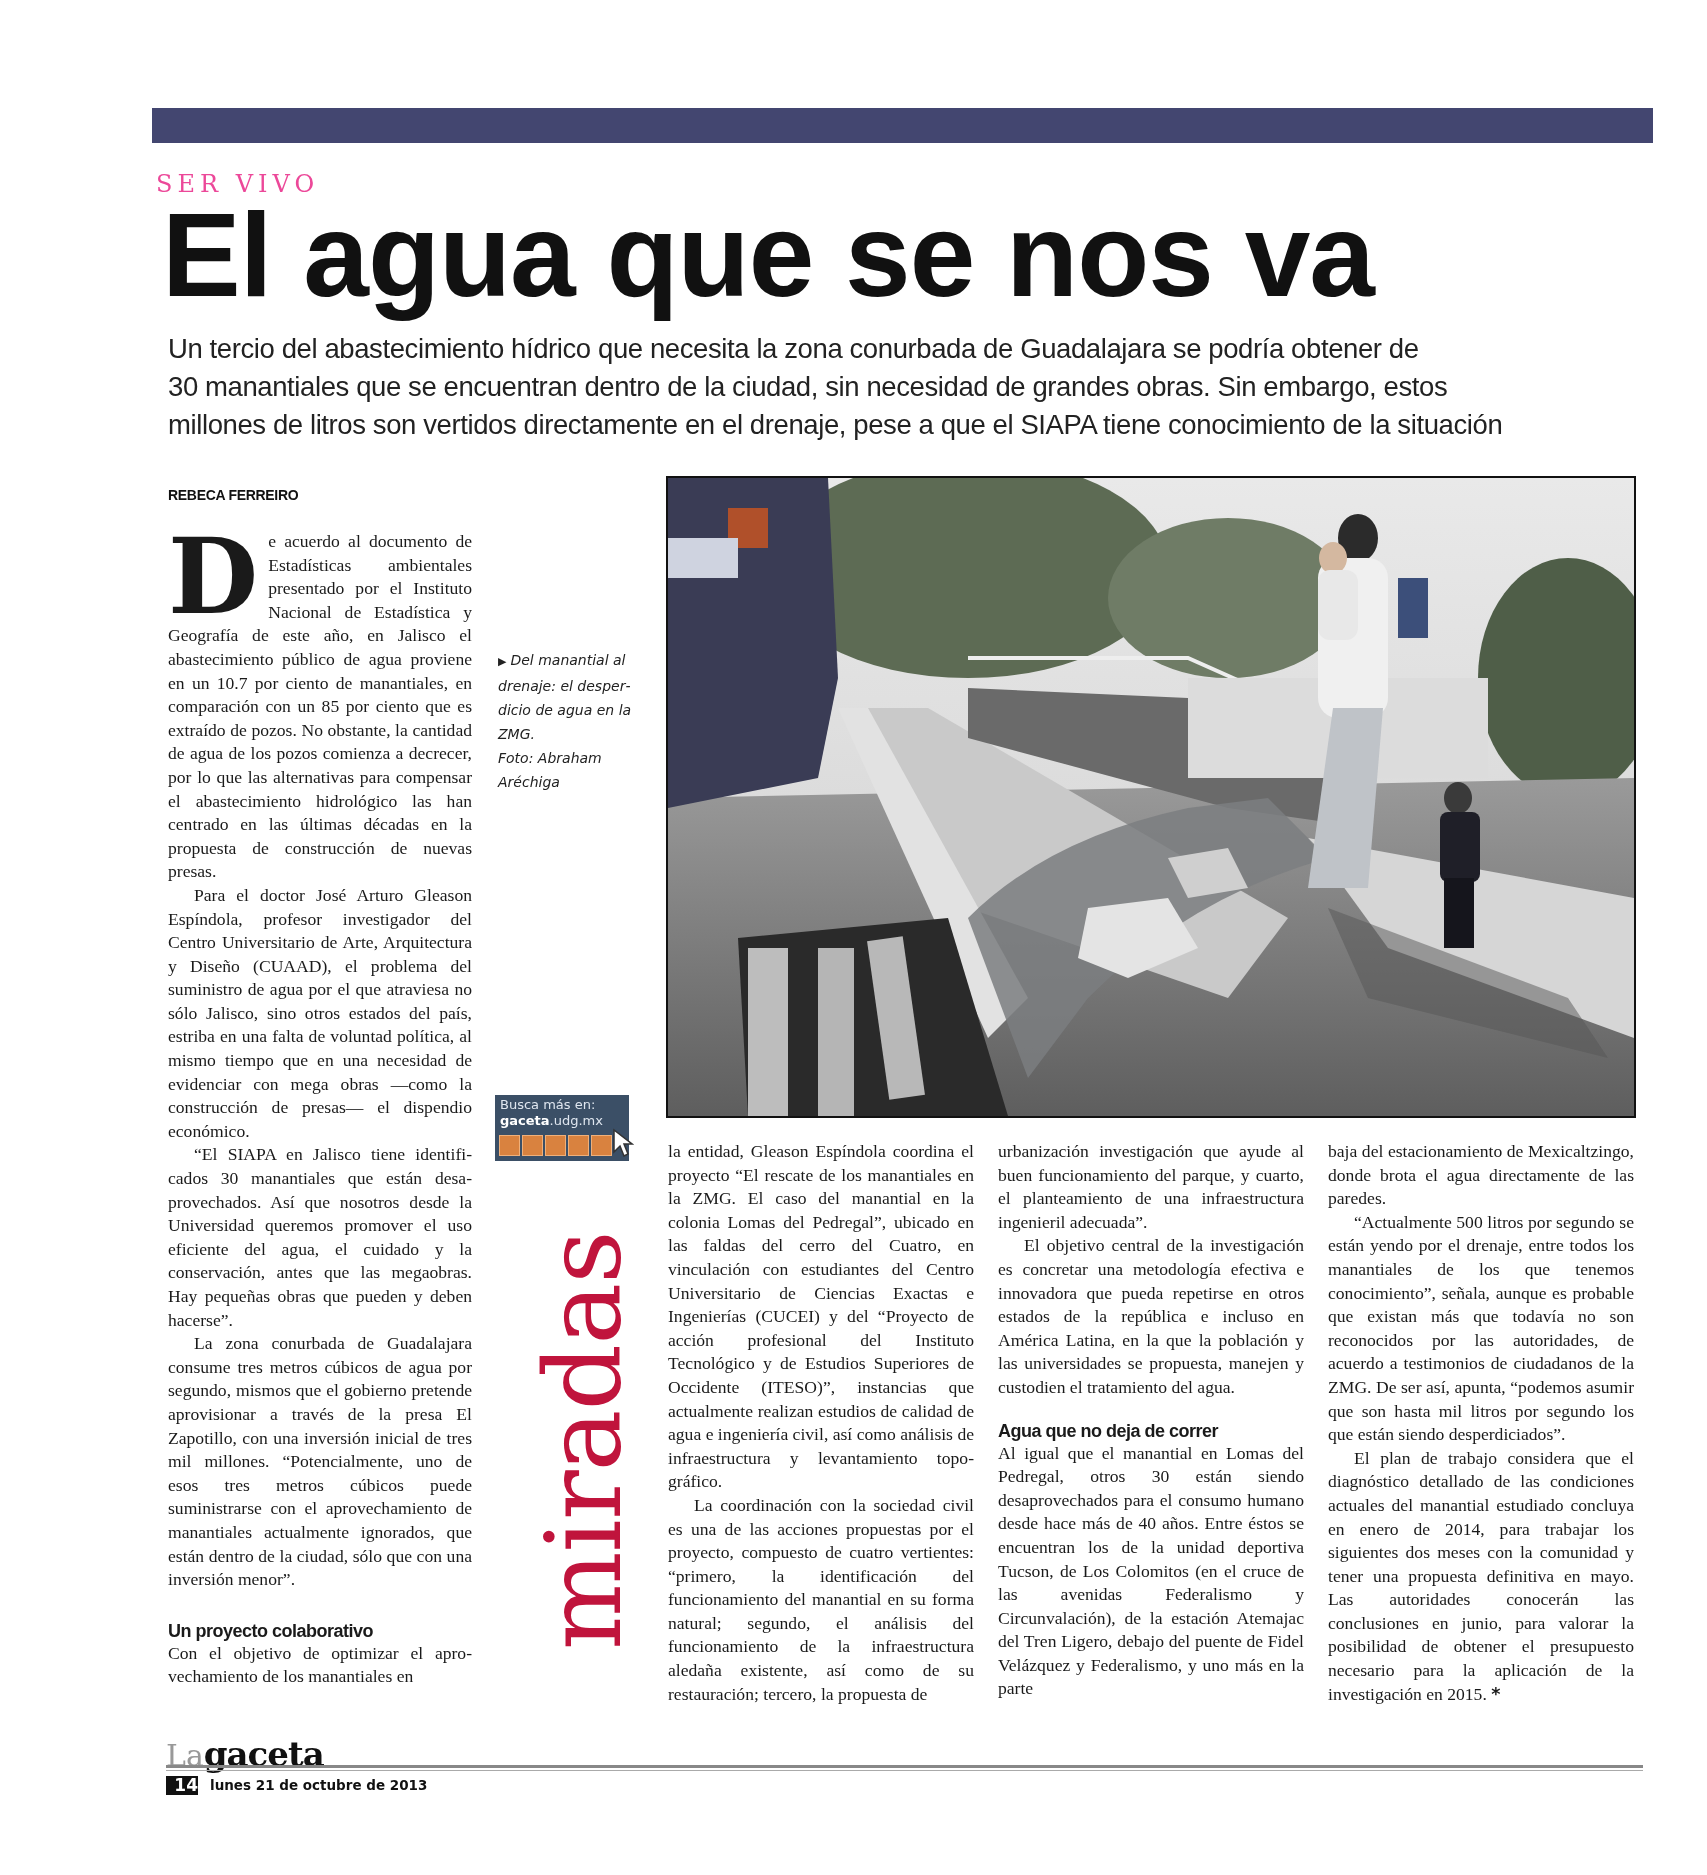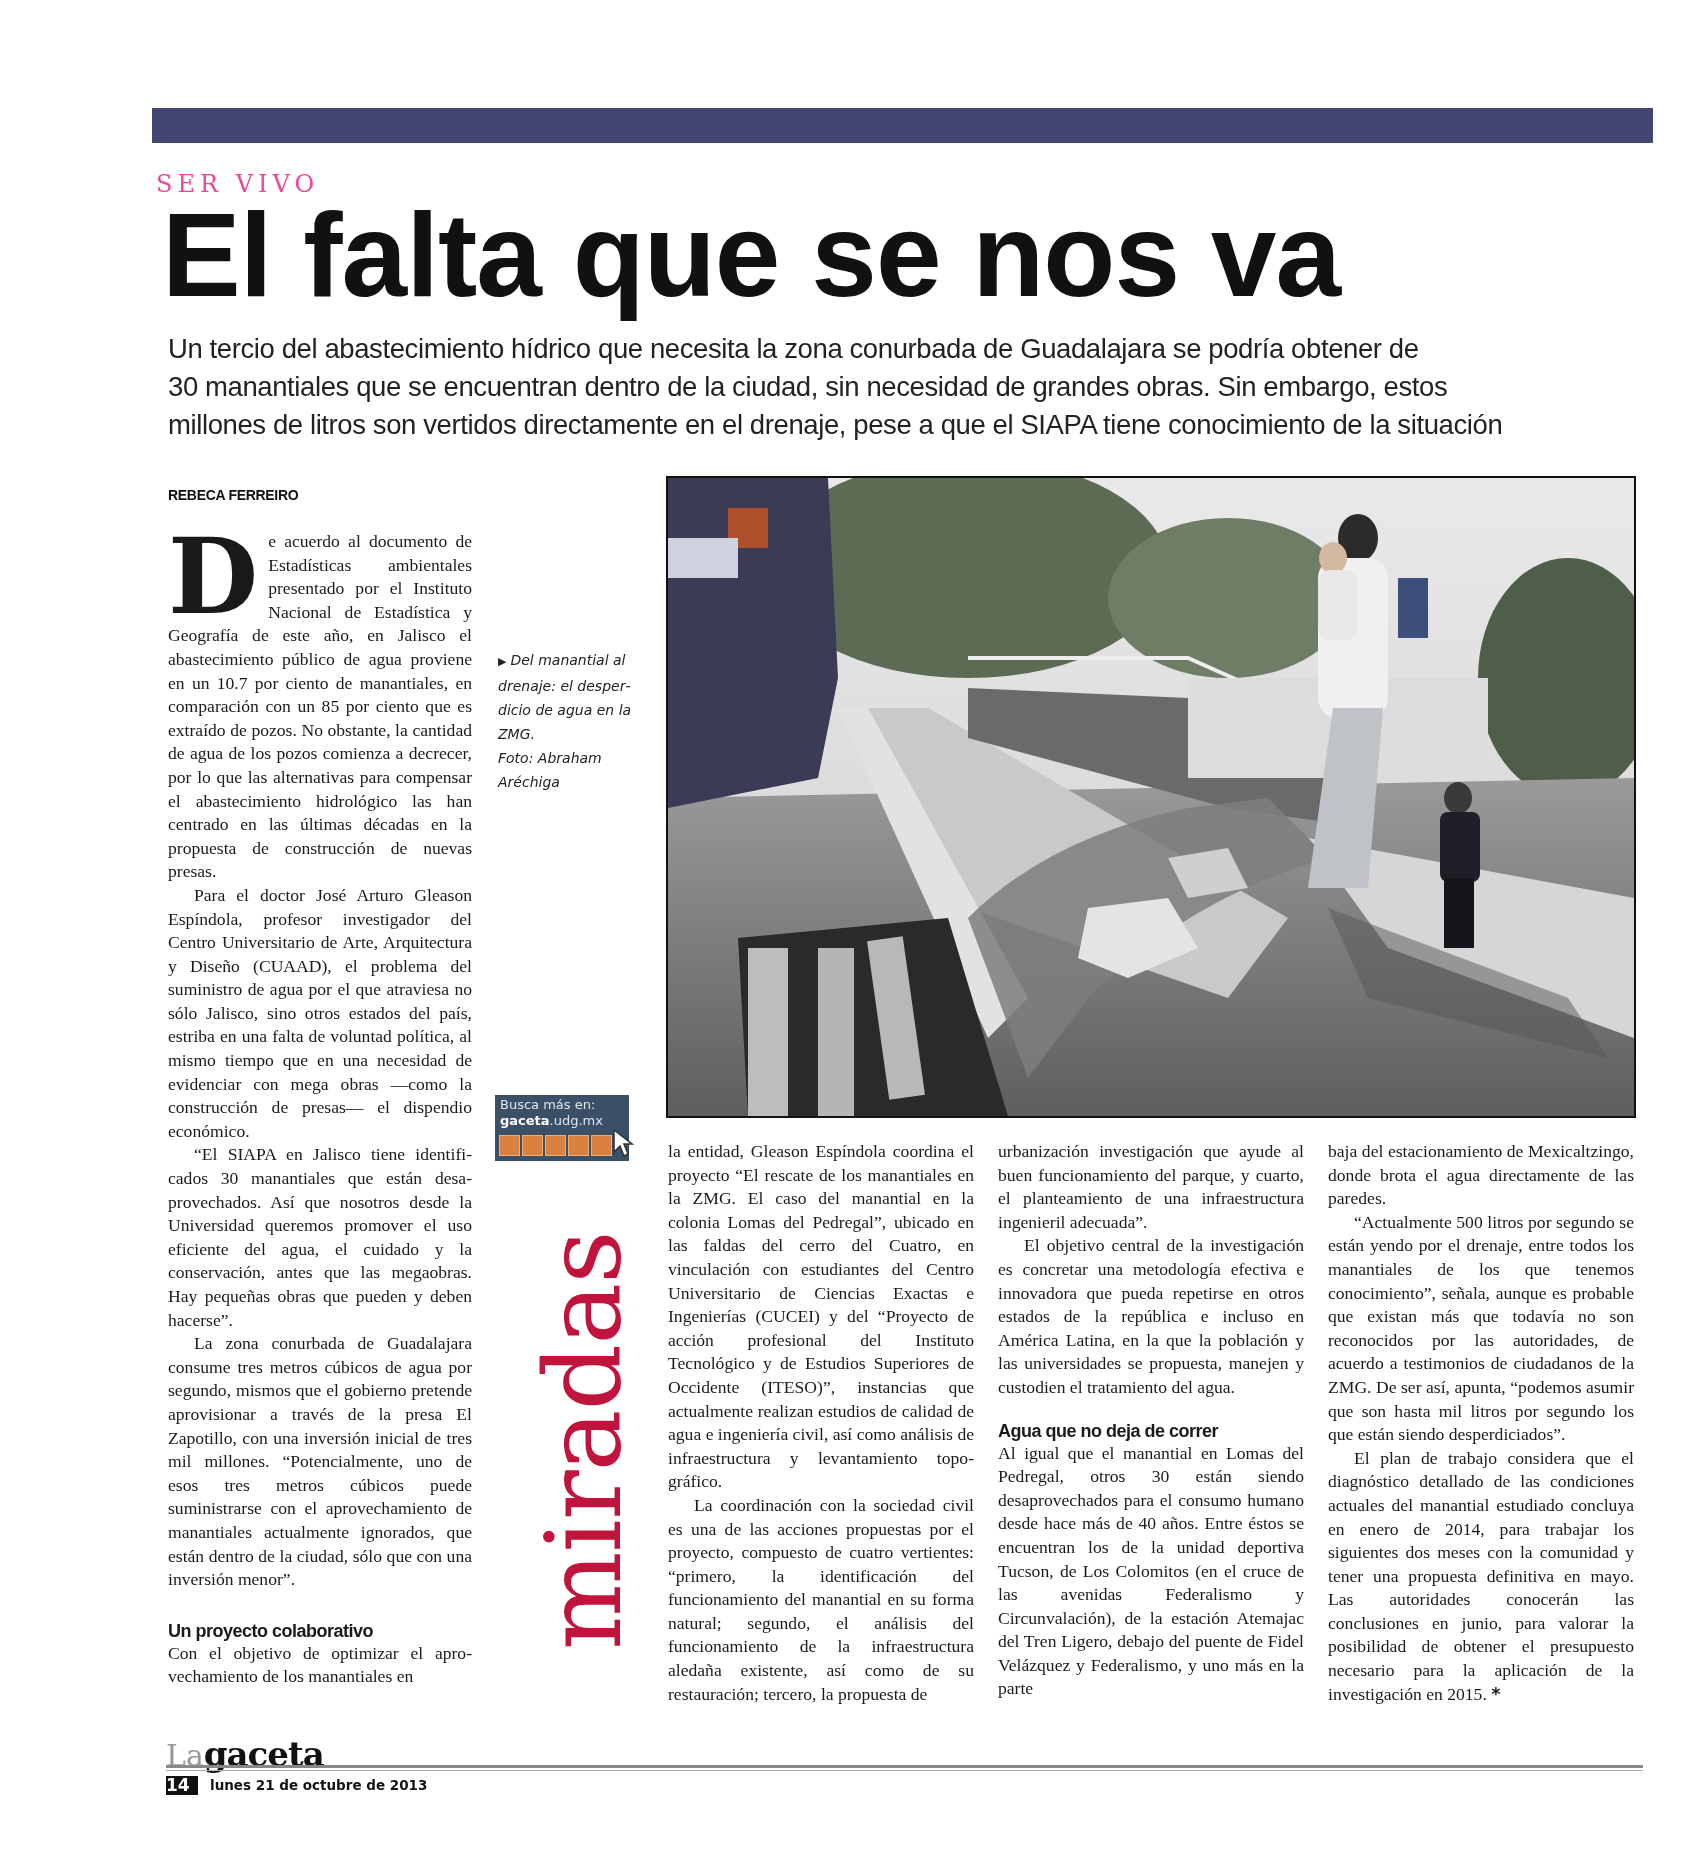--- a/index.html
+++ b/index.html
@@ -32,31 +32,31 @@
   .promo .icons{position:absolute;left:4px;top:40px;display:flex;gap:2px;}
   .promo .icons span{width:19px;height:19px;background:#d9823f;border:1px solid #f0b07a;display:block;}
   .cursor{position:absolute;left:612px;top:1128px;}
   .miradas{position:absolute;left:532px;top:1650px;transform:rotate(-90deg);transform-origin:left top;
            font-family:"DejaVu Serif",serif;font-size:104px;color:#c0143c;line-height:1;letter-spacing:-1px;white-space:nowrap;}
   .footer-logo{position:absolute;left:166px;top:1737px;font-family:"DejaVu Serif",serif;font-weight:bold;line-height:1;white-space:nowrap;}
   .footer-logo .la{color:#999;font-size:30px;font-weight:normal;}
   .footer-logo .gaceta{color:#111;font-size:34px;letter-spacing:-1px;}
   .footer-rule{position:absolute;left:166px;top:1765px;width:1477px;height:3px;background:#888;}
   .footer-rule2{position:absolute;left:166px;top:1770px;width:1477px;height:1px;background:#aaa;}
-  .pagenum{position:absolute;left:166px;top:1776px;width:32px;height:19px;background:#111;color:#fff;font-family:"DejaVu Sans",sans-serif;font-weight:bold;font-size:17px;line-height:19px;text-align:left;}
+  .pagenum{position:absolute;left:166px;top:1776px;width:32px;height:19px;background:#111;color:#fff;font-family:"DejaVu Sans",sans-serif;font-weight:bold;font-size:17px;line-height:19px;text-align:right;}
   .dateline{position:absolute;left:210px;top:1776px;font-family:"DejaVu Sans",sans-serif;font-weight:bold;font-size:13.5px;line-height:19px;}
   .endmark{font-family:"DejaVu Sans",sans-serif;font-weight:bold;}
 </style>
 </head>
 <body>
 
 <div class="topbar"></div>
 
 <div class="section">SER VIVO</div>
-<h1 class="headline" style="margin:0;">El falta que se nos va</h1>
+<h1 class="headline" style="margin:0;">El agua que se nos va</h1>
 
 <div class="deck">
   <span>Un tercio del abastecimiento hídrico que necesita la zona conurbada de Guadalajara se podría obtener de</span>
   <span>30 manantiales que se encuentran dentro de la ciudad, sin necesidad de grandes obras. Sin embargo, estos</span>
   <span>millones de litros son vertidos directamente en el drenaje, pese a que el SIAPA tiene conocimiento de la situación</span>
 </div>
 
 <div class="byline">REBECA FERREIRO</div>
 
 <div class="col c1">

